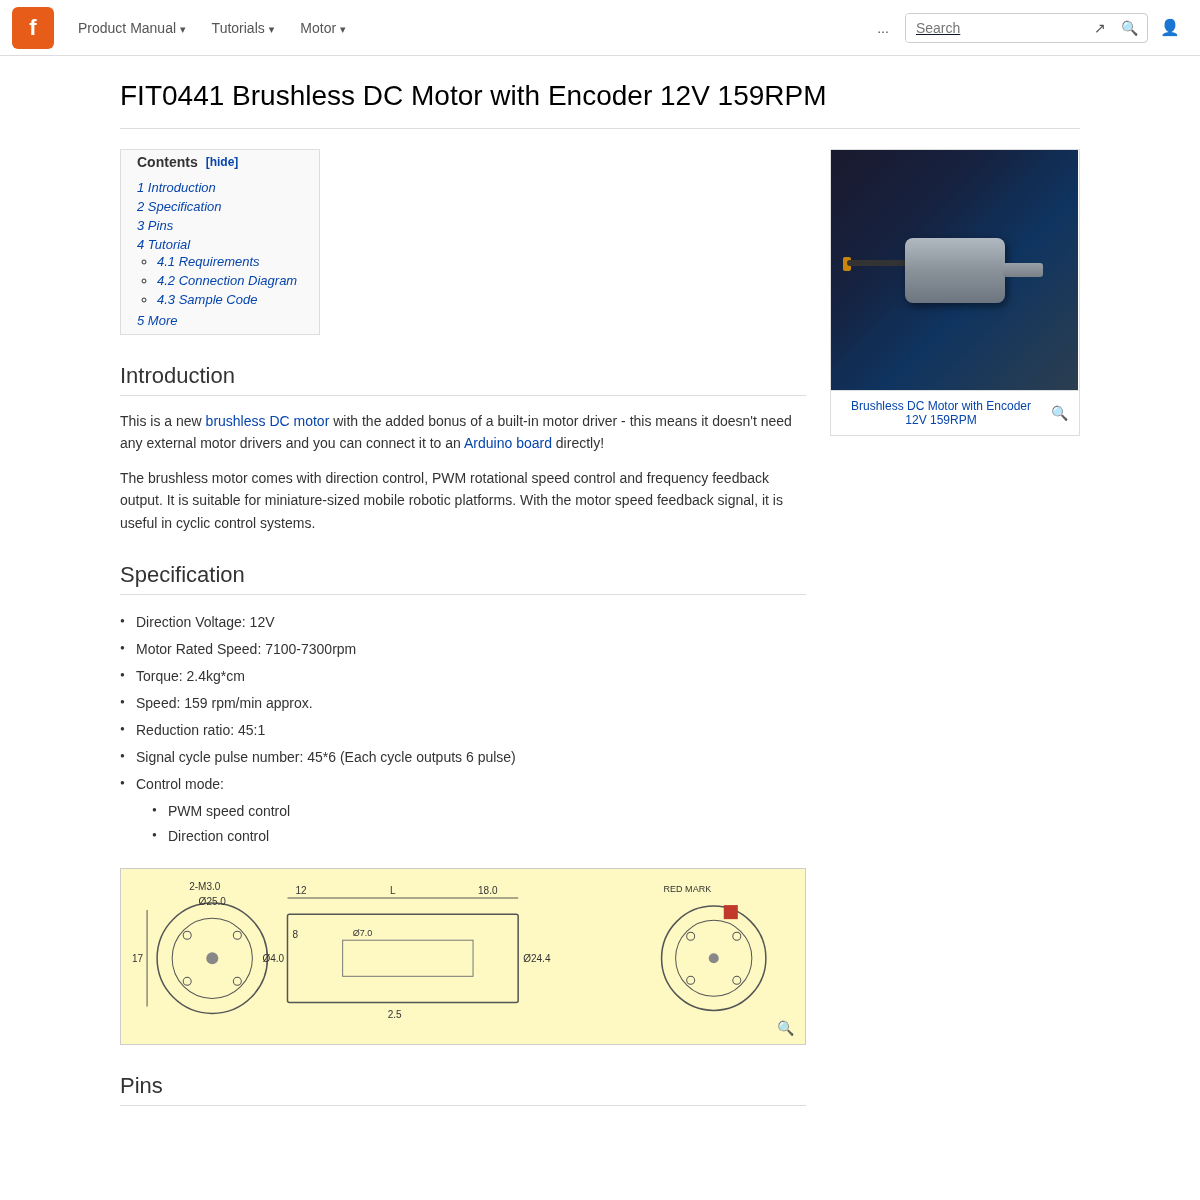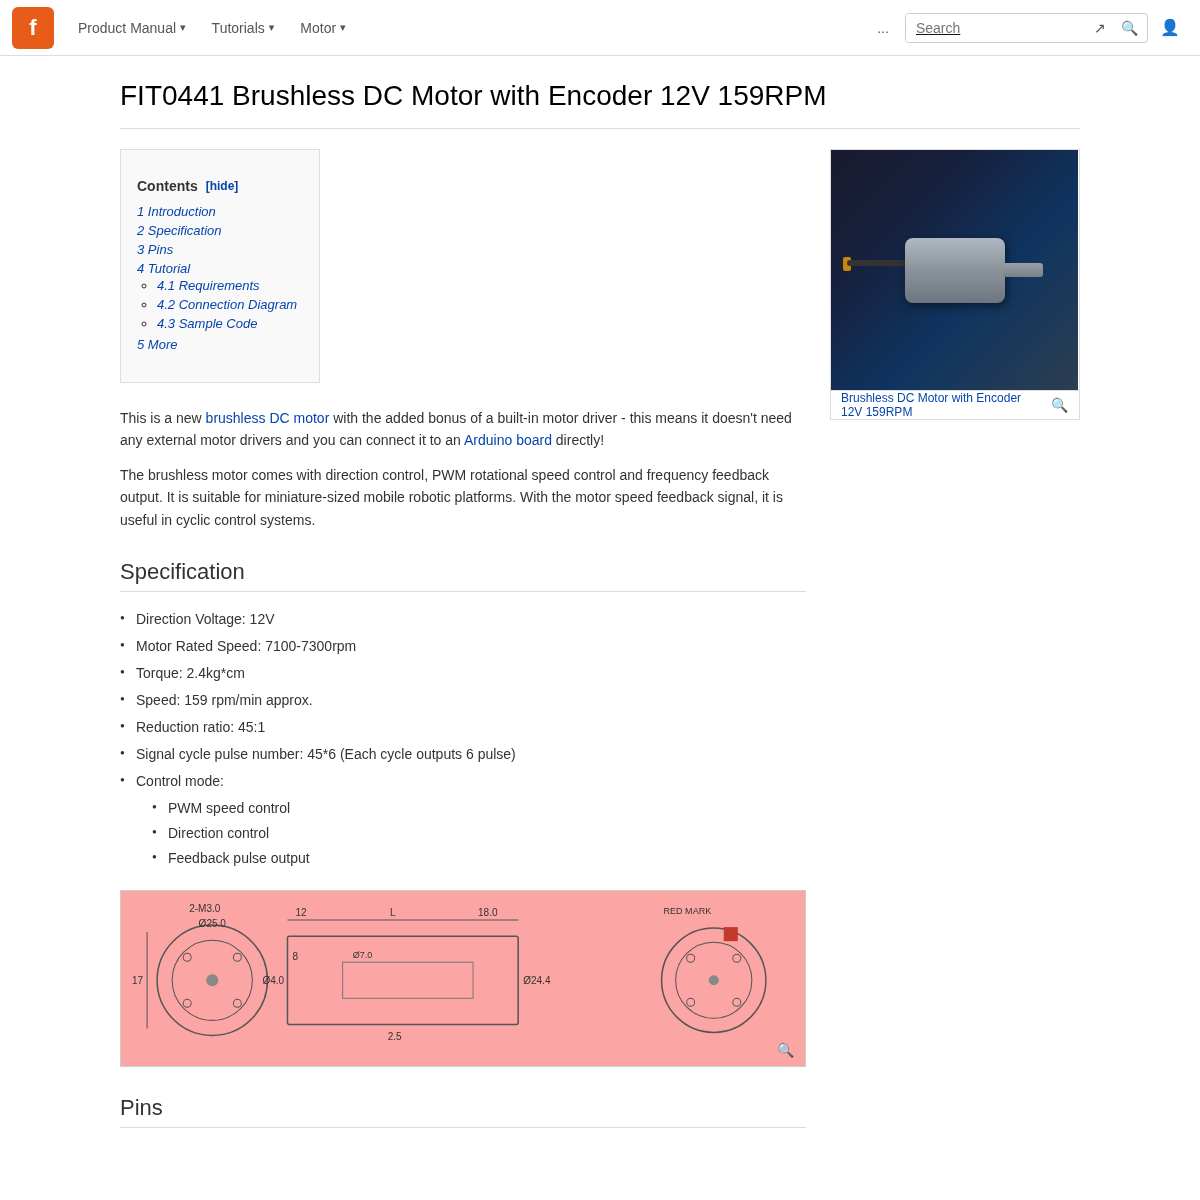--- a/index.html
+++ b/index.html
@@ -34,21 +34,21 @@
       align-items: center;
       gap: 2px;
       flex: 1;
     }
     .navbar-menu-item {
       padding: 8px 12px;
       color: #555;
       cursor: pointer;
       font-size: 14px;
       display: flex;
-      align-items: center;
+      align-items: flex-end;
       gap: 4px;
       border-radius: 4px;
     }
     .navbar-dots {
       padding: 8px 12px;
       color: #555;
       cursor: pointer;
       font-size: 14px;
     }
     .navbar-right {
@@ -111,22 +111,21 @@
       display: flex;
       gap: 24px;
     }
     .content-main { flex: 1; min-width: 0; }
     .content-sidebar { width: 250px; flex-shrink: 0; }
 
     
     .toc-box {
       background: #f9f9f9;
       border: 1px solid #ddd;
-      padding: 28px 16px;
-      margin-bottom: 24px;
+      padding: 4px 16px;
       display: inline-block;
       min-width: 200px;
     }
     .toc-title {
       font-weight: bold;
       font-size: 14px;
       margin-bottom: 8px;
       display: flex;
       align-items: center;
       gap: 8px;
@@ -183,27 +182,28 @@
     .motor-wire-end {
       width: 8px;
       height: 14px;
       background: #c8860a;
       position: absolute;
       left: -62px;
       top: 30%;
       border-radius: 2px;
     }
     .sidebar-image-caption {
-      padding: 0 10px;
+      padding: 8px 10px;
       font-size: 12px;
       color: #0645ad;
       display: flex;
       justify-content: space-between;
       align-items: center;
       border-top: 1px solid #ddd;
+      text-align: center;
     }
     .zoom-icon { cursor: pointer; color: #555; font-size: 14px; }
 
     
     .section-heading {
       font-size: 22px;
       font-weight: normal;
       border-bottom: 1px solid #ddd;
       padding-bottom: 6px;
       margin-bottom: 14px;
@@ -238,21 +238,21 @@
       position: absolute;
       left: 0;
       font-size: 8px;
       top: 5px;
     }
 
     
     .diagram-box {
       border: 1px solid #ccc;
       margin: 16px 0;
-      background: #fca5a5;
+      background: #fef9c3;
       position: relative;
       padding: 1px;
     }
     .diagram-svg-area {
       width: 100%;
       max-height: 200px;
     }
     .diagram-zoom {
       position: absolute;
       bottom: 8px;
@@ -333,40 +333,40 @@
               </li>
             </ul>
           </li>
           <li>
             <a href="#more">5 More</a>
           </li>
         </ul>
       </div>
 
       
+      <h2 class="section-heading" id="introduction">Introduction</h2>
       <p class="section-text">
         <span>This is a new </span><a href="#">brushless DC motor</a><span> with the added bonus of a built-in motor driver - this means it doesn't need any external motor drivers and you can connect it to an </span><a href="#">Arduino board</a><span> directly!</span>
       </p>
       <p class="section-text">The brushless motor comes with direction control, PWM rotational speed control and frequency feedback output. It is suitable for miniature-sized mobile robotic platforms. With the motor speed feedback signal, it is useful in cyclic control systems.</p>
 
       
       <h2 class="section-heading" id="specification">Specification</h2>
       <ul class="spec-list">
         <li>Direction Voltage: 12V</li>
         <li>Motor Rated Speed: 7100-7300rpm</li>
         <li>Torque: 2.4kg*cm</li>
         <li>Speed: 159 rpm/min approx.</li>
         <li>Reduction ratio: 45:1</li>
         <li>Signal cycle pulse number: 45*6 (Each cycle outputs 6 pulse)</li>
         <li>
           <span>Control mode:</span>
           <ul class="spec-sublist">
             <li>PWM speed control</li>
             <li>Direction control</li>
-            <li>Feedback pulse output</li>
           </ul>
         </li>
       </ul>
 
       
       <div class="diagram-box">
         <svg class="diagram-svg-area" viewBox="0 0 680 170" xmlns="http://www.w3.org/2000/svg">
 
           <circle cx="90" cy="88" r="55" fill="none" stroke="#555" stroke-width="1.5"></circle>
           <circle cx="90" cy="88" r="40" fill="none" stroke="#555" stroke-width="1"></circle>

